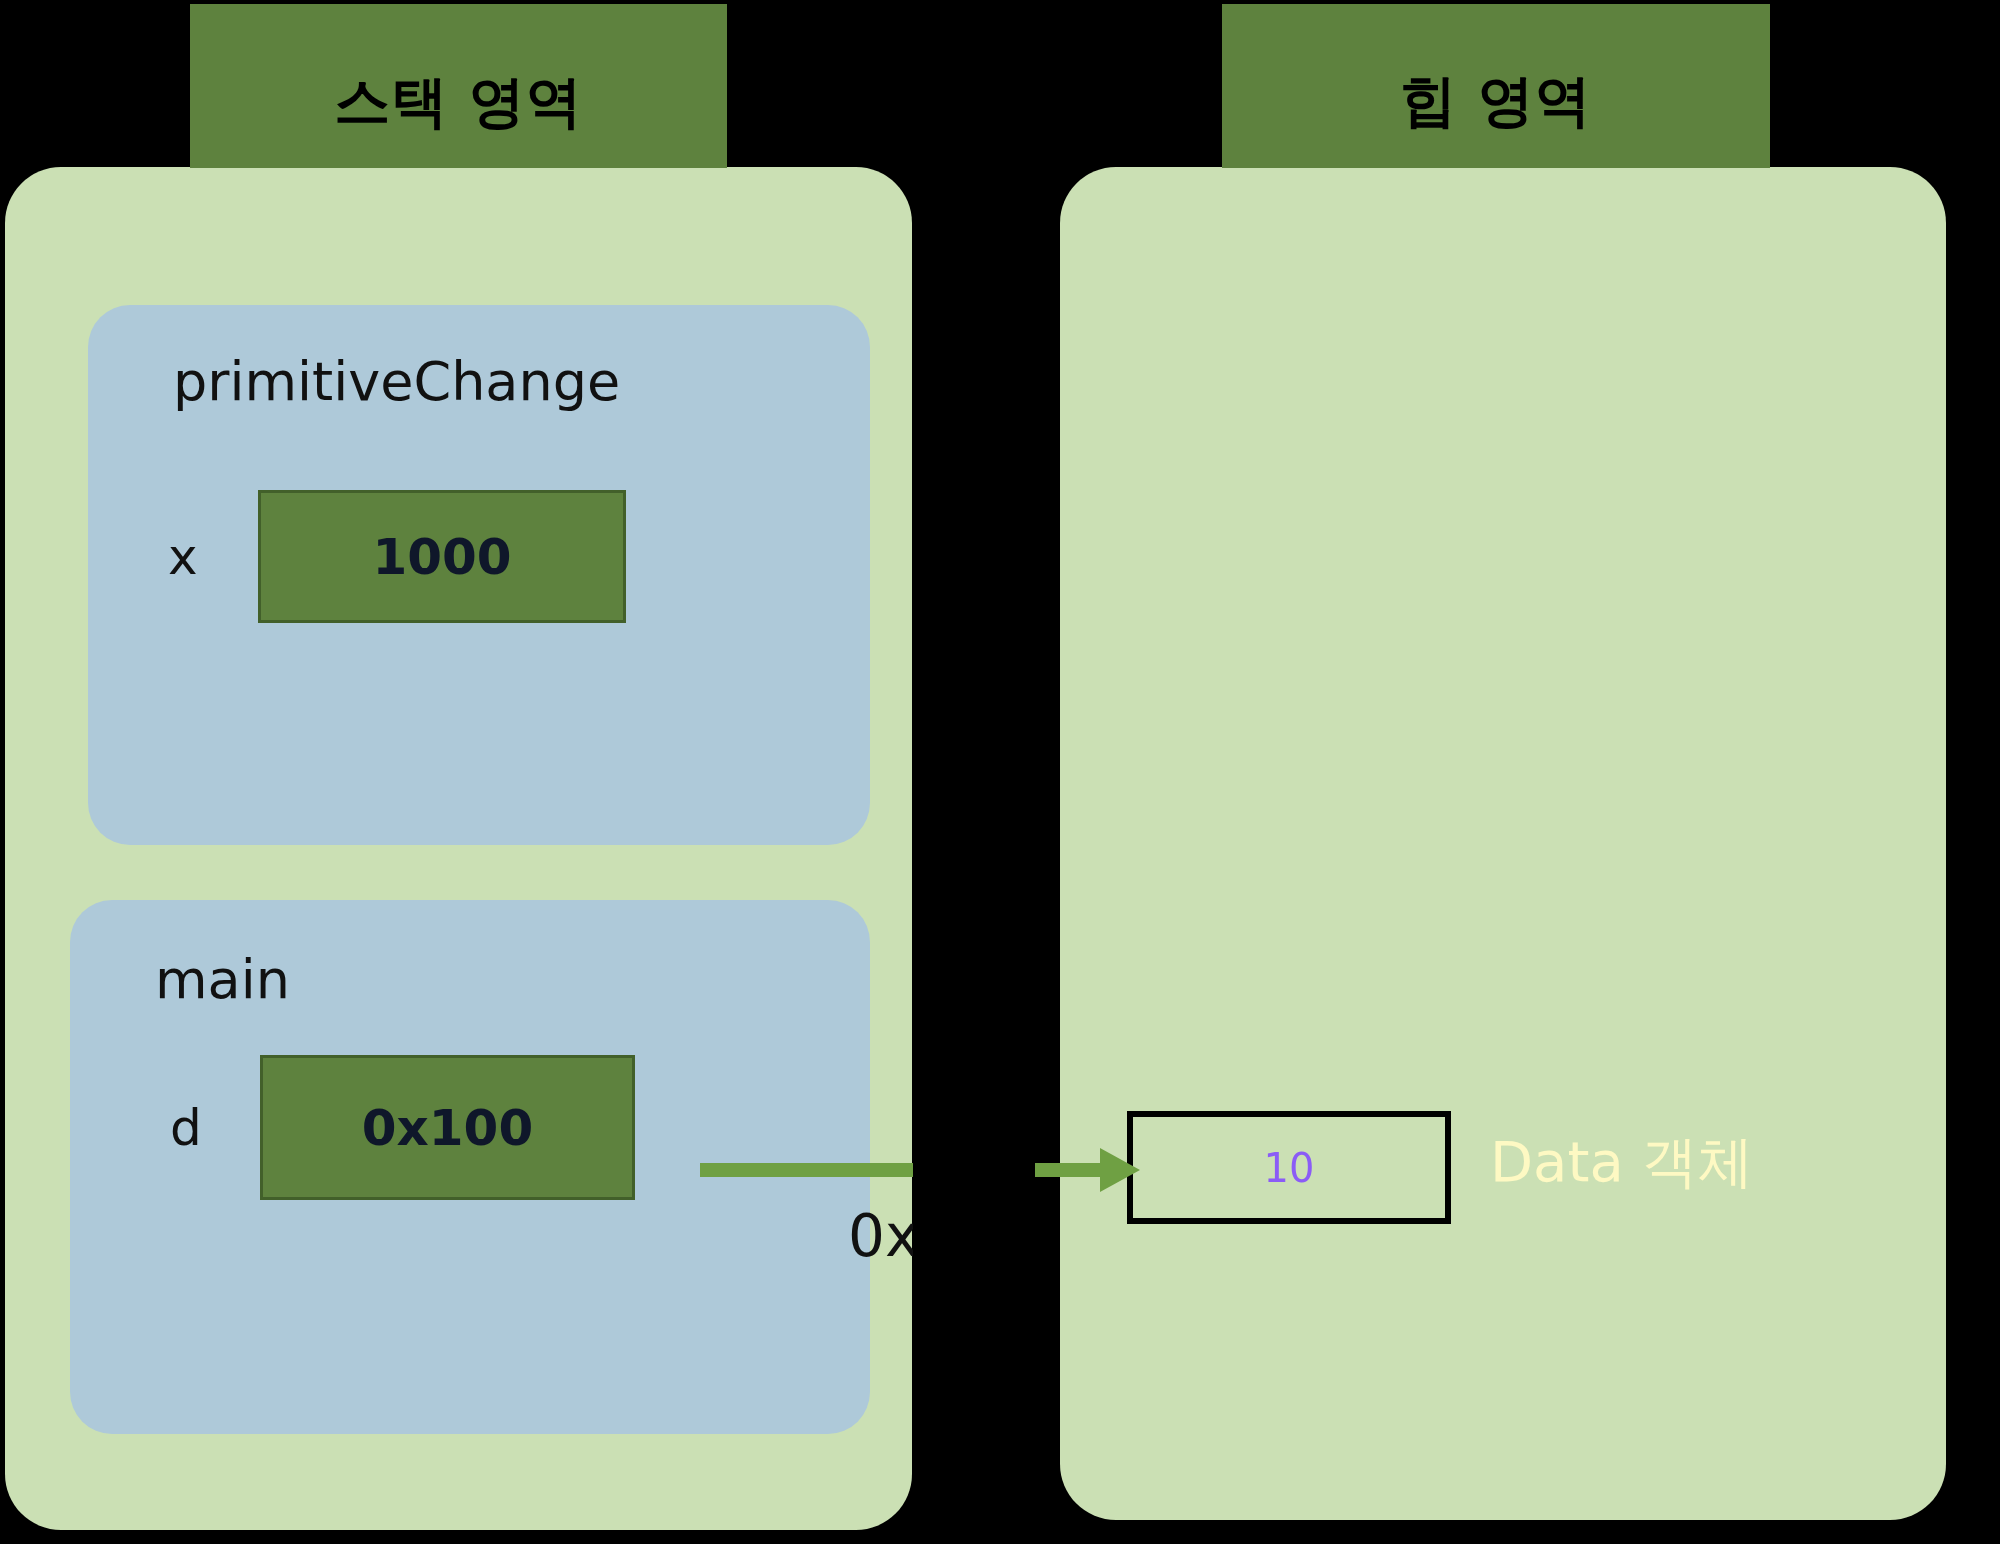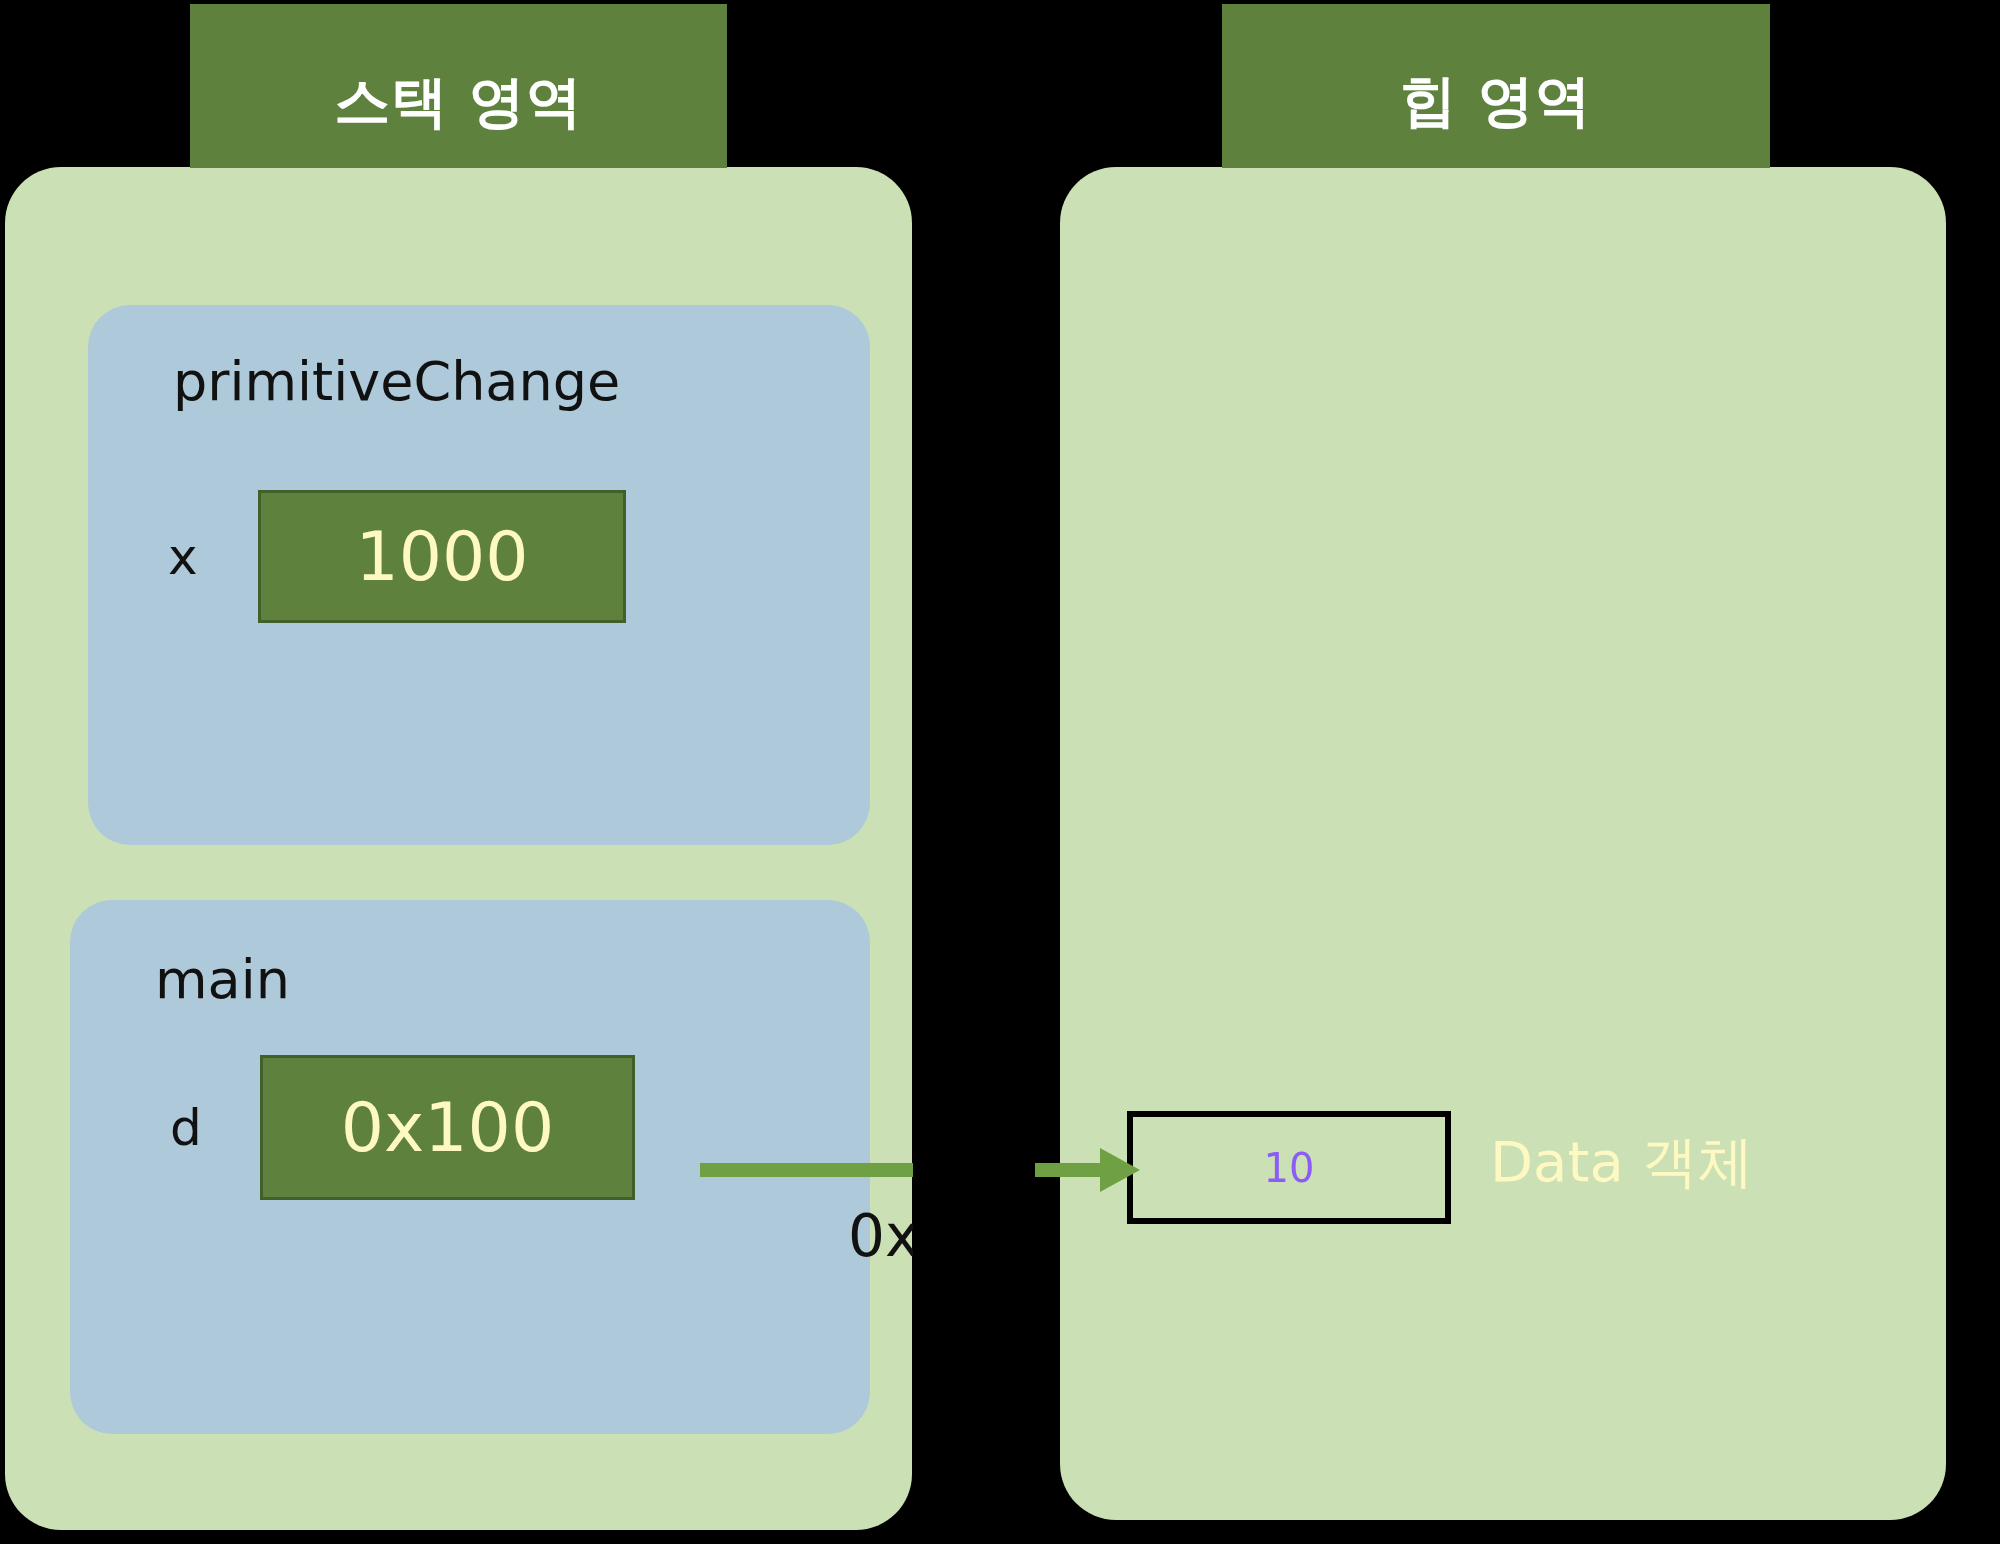--- a/index.html
+++ b/index.html
@@ -21,21 +21,21 @@
     background: #000000;
   }
 
   
   .region-header {
     position: absolute;
     background: #5E823E;
     display: flex;
     align-items: center;
     justify-content: center;
-    color: #ffffff;
+    color: #000000;
     font-weight: bold;
     letter-spacing: 1px;
     z-index: 3;
   }
   #stack-header {
     left: 190px;
     top: 4px;
     width: 537px;
     height: 164px;
     font-size: 56px;
@@ -112,23 +112,23 @@
 
   .var-name {
     color: #111111;
     font-size: 50px;
     width: 90px;
     text-align: left;
   }
   .var-box {
     background: #5E823E;
     border: 3px solid #42602A;
-    color: #fef9c3;
-    font-size: 68px;
-    font-weight: normal;
+    color: #0f172a;
+    font-size: 50px;
+    font-weight: bold;
     display: flex;
     align-items: center;
     justify-content: center;
     box-sizing: border-box;
   }
   #var-x .var-box { width: 368px; height: 133px; }
   #var-d .var-box { width: 375px; height: 145px; }
 
   
   #heap-object {

